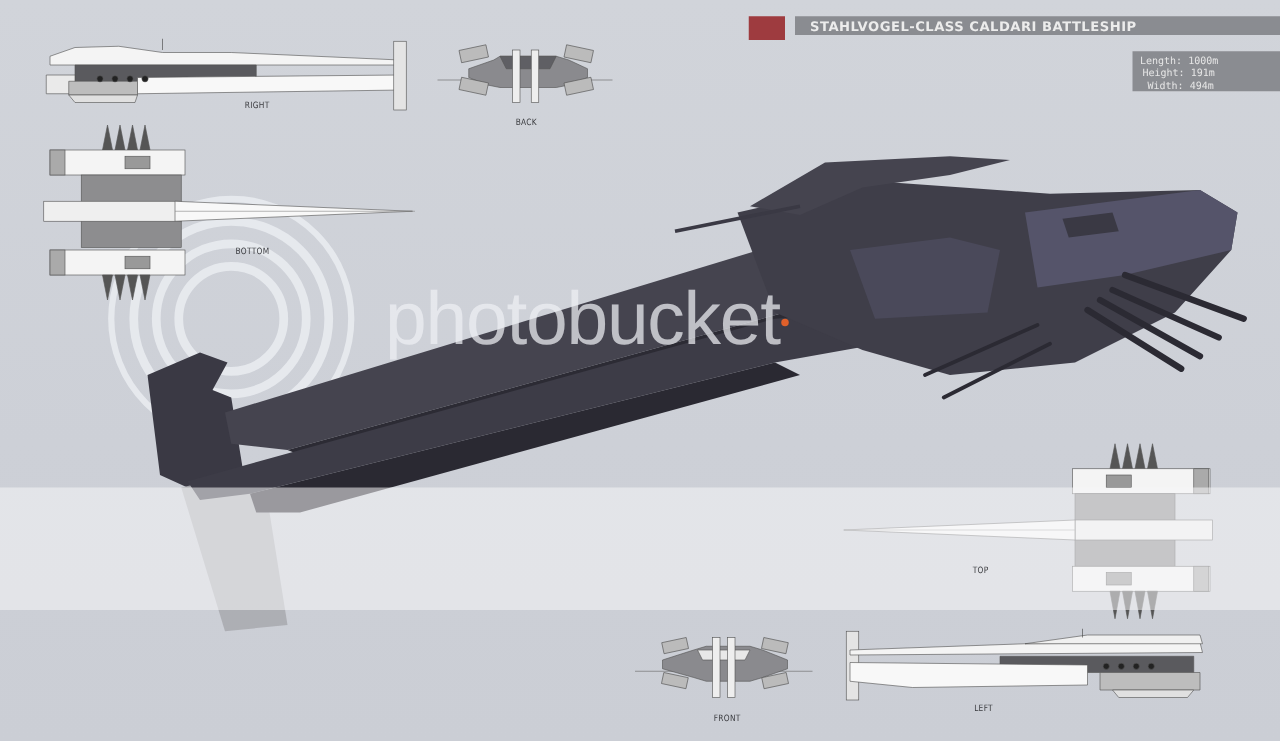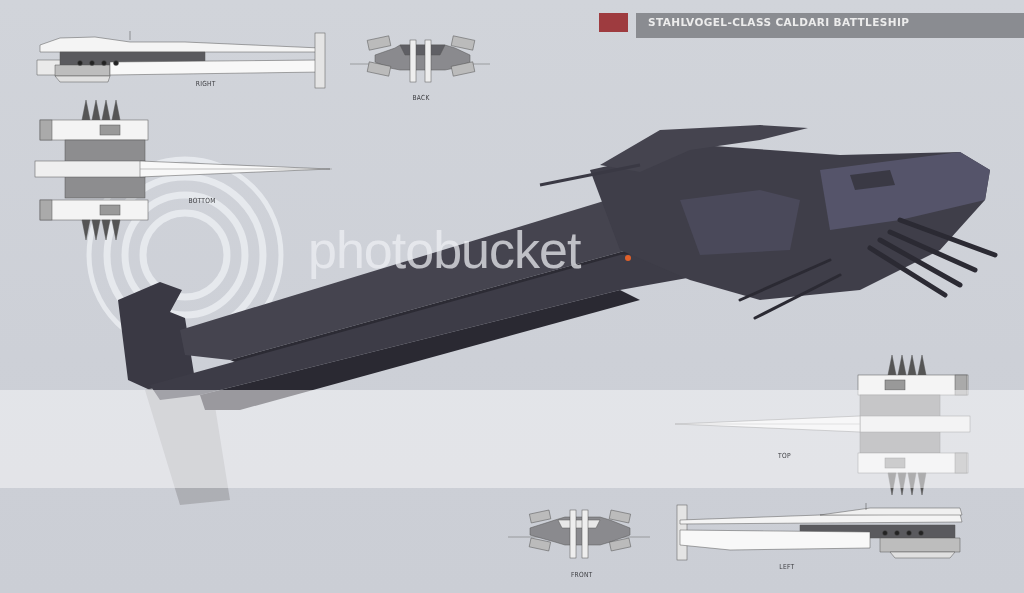--- a/index.html
+++ b/index.html
@@ -1,37 +1,42 @@
 <!DOCTYPE html>
 <html><head>
 <meta charset="utf-8">
 <style>
   html,body{margin:0;padding:0;}
   body{width:1024px;height:593px;overflow:hidden;background:#cfd2d9;position:relative;font-family:"DejaVu Sans",sans-serif;}
   .abs{position:absolute;}
   #sheet{position:absolute;left:0;top:0;width:1024px;height:593px;background:linear-gradient(180deg,#d1d4da 0%,#cdd0d7 60%,#cbced5 100%);}
   
   #title-swatch{left:599px;top:13px;width:29px;height:19px;background:#9e3b3f;}
-  #title-bar{left:636px;top:13px;width:388px;height:25px;background:#8a8c91;color:#ececec;font-family:"DejaVu Sans",sans-serif;font-weight:bold;font-size:10.5px;letter-spacing:0.4px;line-height:19px;padding-left:12px;box-sizing:border-box;white-space:nowrap;}
+  #title-bar{left:636px;top:13px;width:388px;height:15px;background:#8a8c91;color:#ececec;font-family:"DejaVu Sans",sans-serif;font-weight:bold;font-size:10.5px;letter-spacing:0.4px;line-height:19px;padding-left:12px;box-sizing:border-box;white-space:nowrap;}
   #spec-box{left:906px;top:41px;width:118px;height:32px;background:#8a8c91;color:#e6e6e6;font-family:"DejaVu Sans Mono",monospace;font-size:8px;line-height:10px;padding:3px 0 0 6px;box-sizing:border-box;}
   #spec-box div{white-space:nowrap;}
   .view-label{font-family:"DejaVu Sans",sans-serif;font-size:7px;color:#3a3b3f;letter-spacing:0.3px;transform:scaleX(0.85);}
   
   #wm-band{left:0;top:390px;width:1024px;height:98px;background:rgba(245,246,248,0.55);}
   #wm-band-text{left:55px;top:418px;font-family:"Liberation Sans",sans-serif;font-size:45px;color:rgba(150,154,165,0.55);white-space:nowrap;letter-spacing:0px;}
-  #wm-logo-text{left:308px;top:220px;font-family:"Liberation Sans",sans-serif;font-size:52px;color:rgba(238,240,244,0.72);white-space:nowrap;letter-spacing:-1px;}
+  #wm-logo-text{left:308px;top:220px;font-family:"Liberation Sans",sans-serif;font-size:60px;color:rgba(238,240,244,0.72);white-space:nowrap;letter-spacing:-1px;}
   svg{position:absolute;left:0;top:0;overflow:visible;}
 </style>
 </head>
 <body>
 
 <div id="sheet">
 
   <div id="title-swatch" class="abs"></div>
   <div id="title-bar" class="abs">STAHLVOGEL-CLASS CALDARI BATTLESHIP</div>
+  <div id="spec-box" class="abs">
+    <div>Length: 1000m</div>
+    <div style="padding-left:2px">Height: 191m</div>
+    <div style="padding-left:6px">Width: 494m</div>
+  </div>
 
   <svg width="1024" height="593">
     <g fill="none" stroke="rgba(238,240,244,0.75)" stroke-width="7">
       <circle cx="185" cy="255" r="78"></circle>
       <circle cx="185" cy="255" r="60"></circle>
       <circle cx="185" cy="255" r="42"></circle>
       <circle cx="185" cy="255" r="96" stroke-width="5"></circle>
     </g>
   </svg>
 

